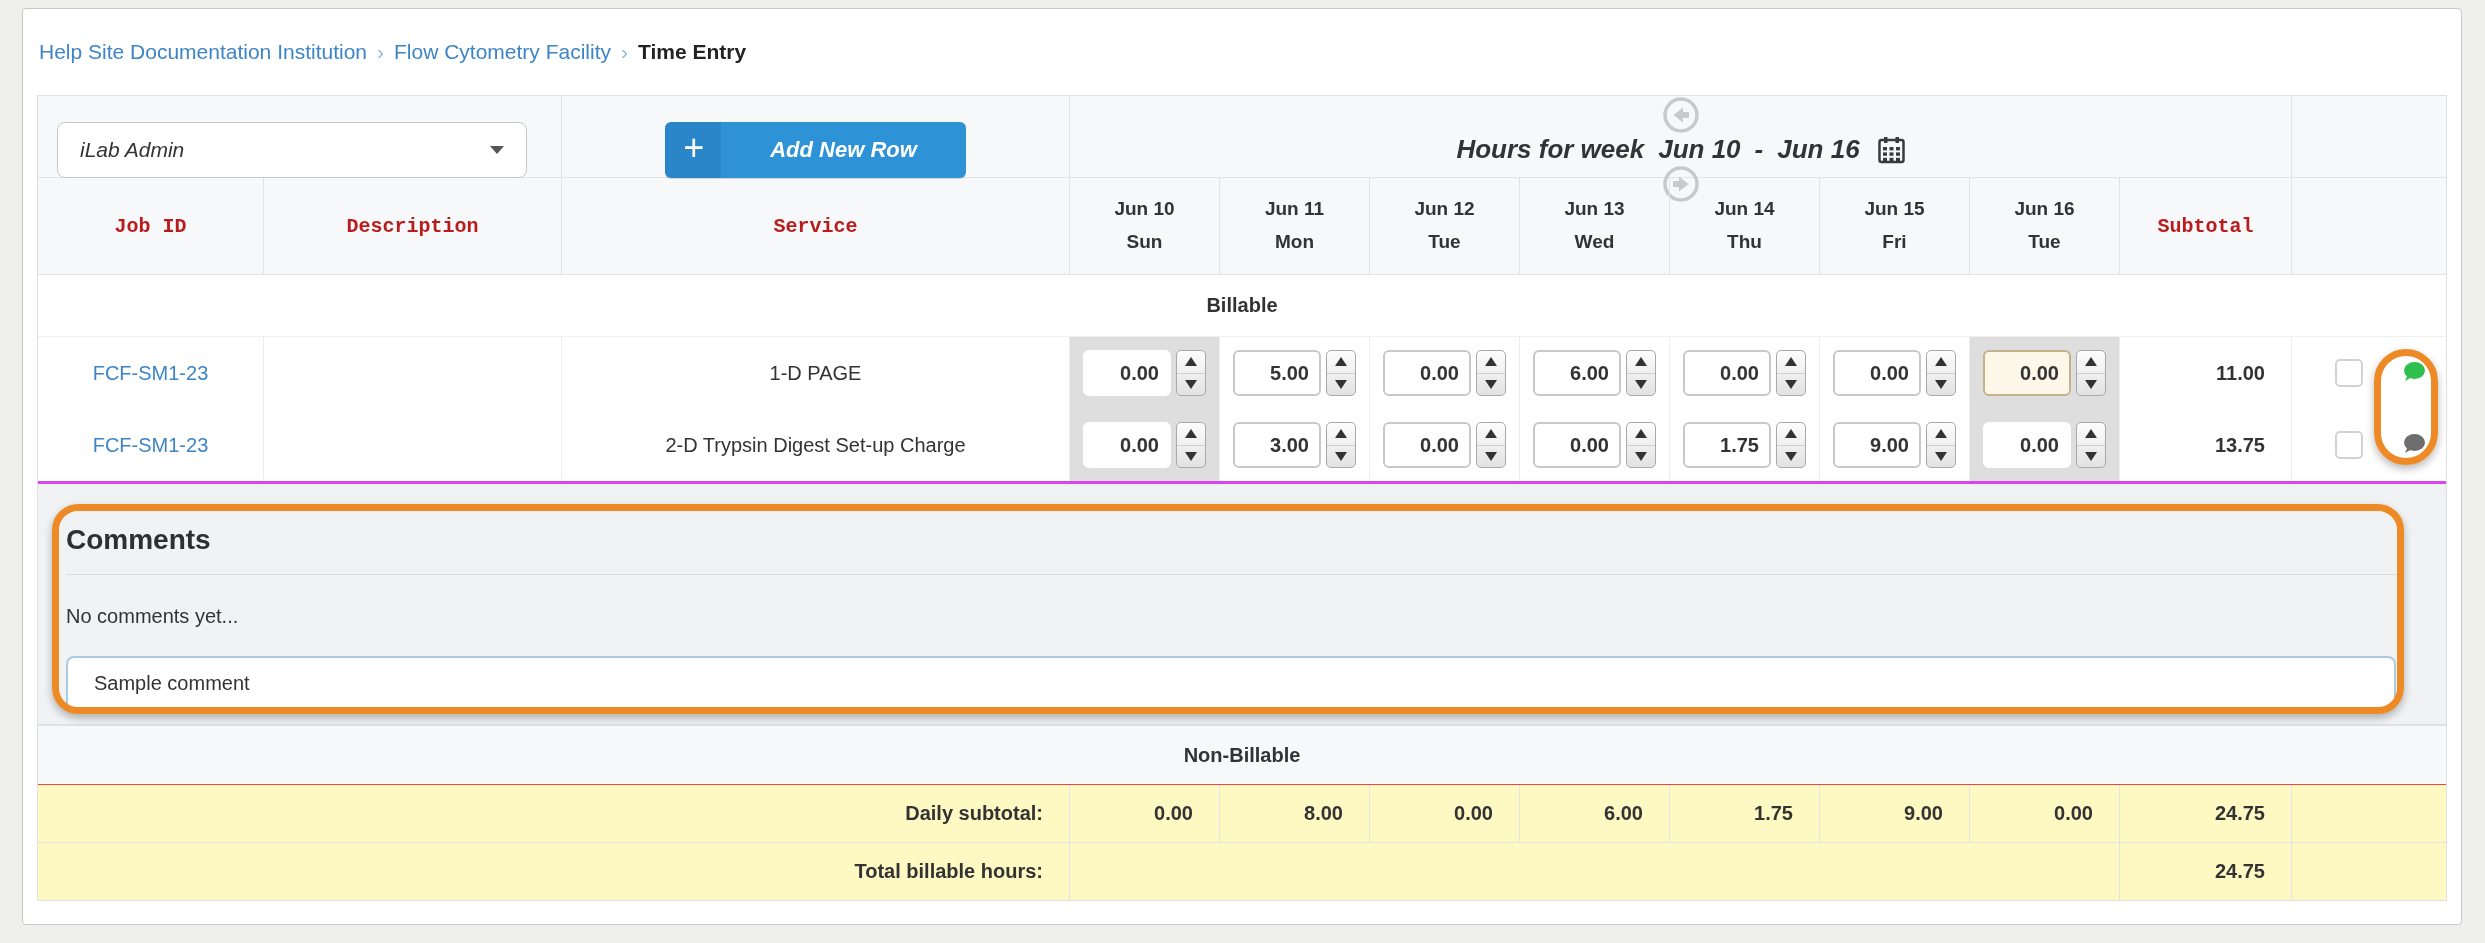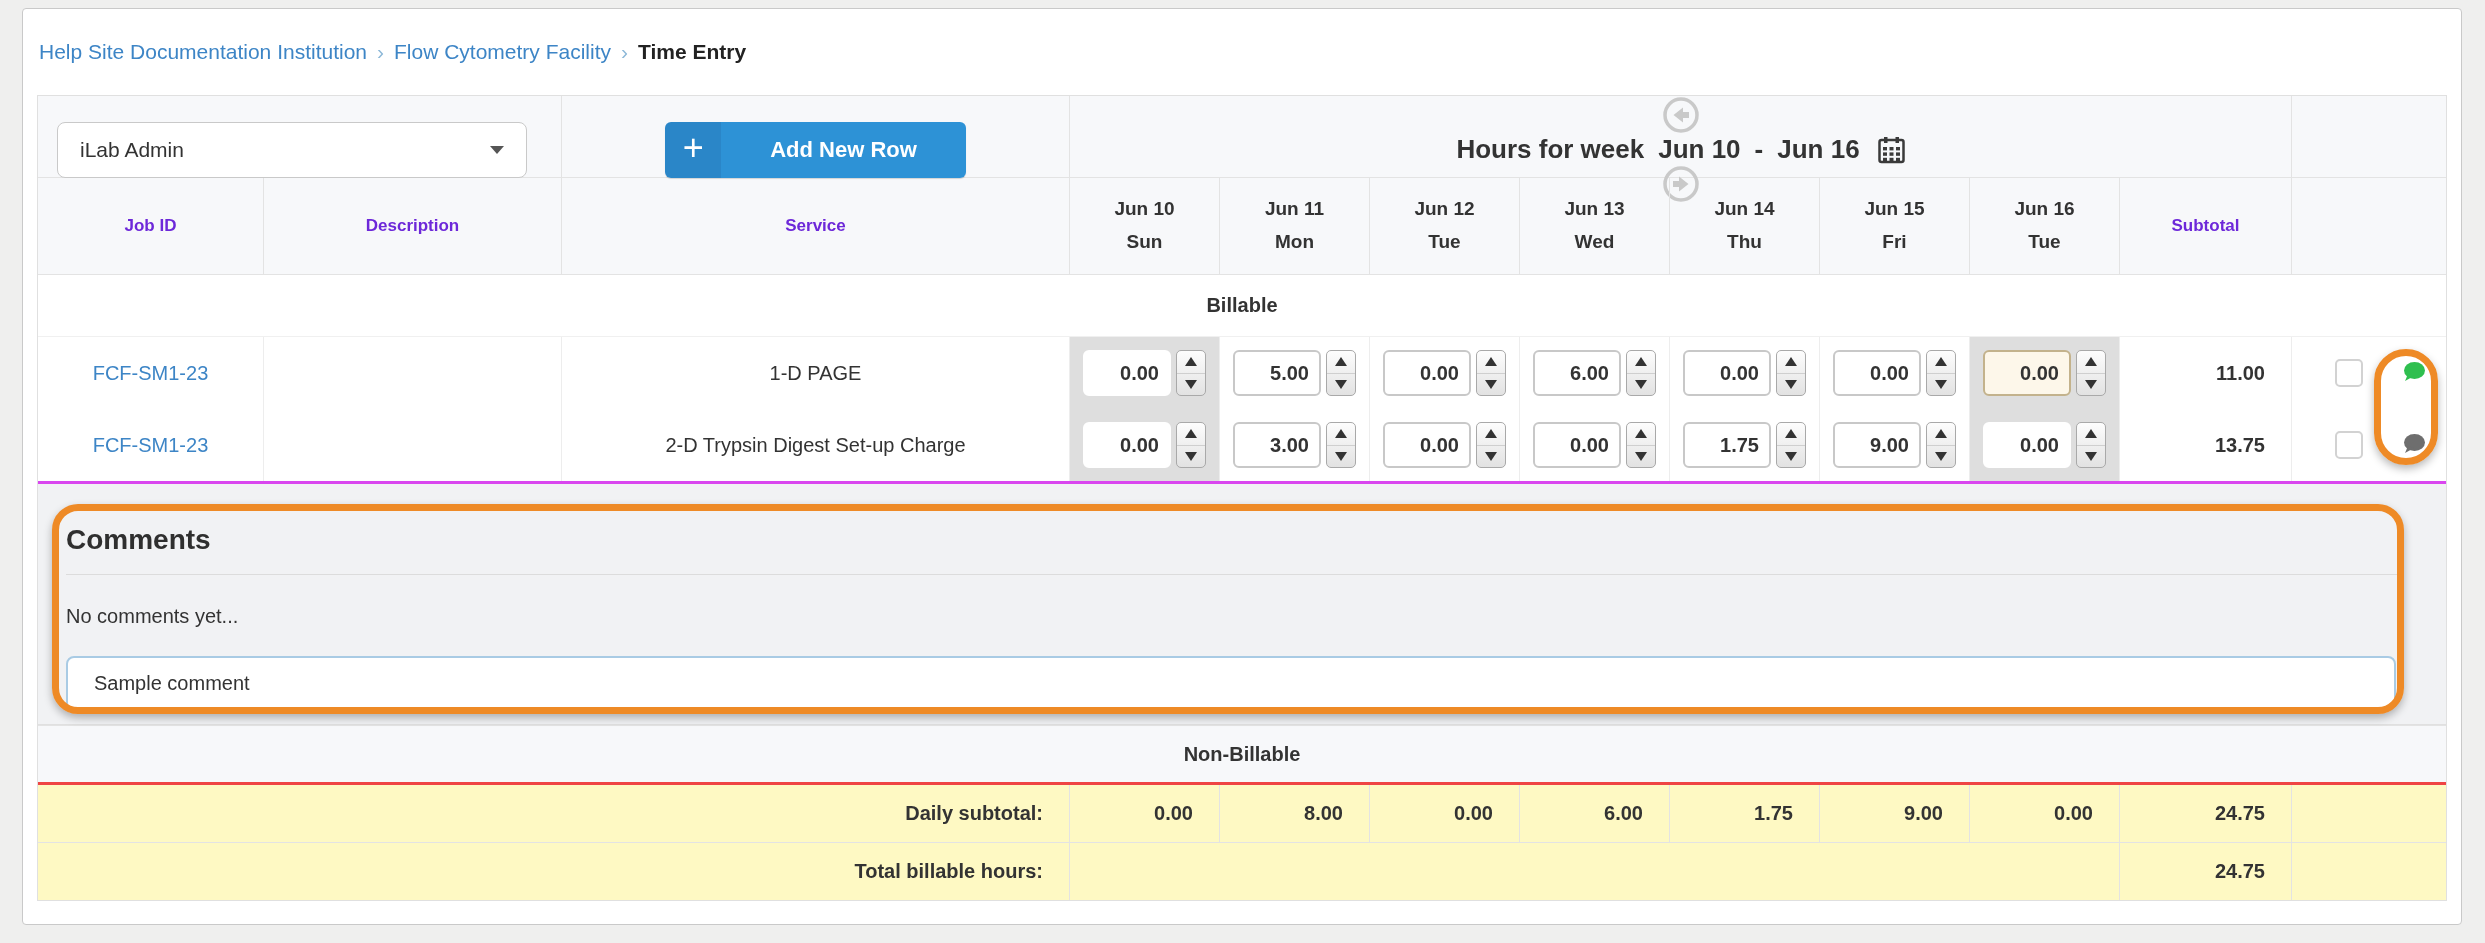--- a/index.html
+++ b/index.html
@@ -18,21 +18,21 @@
   
   .breadcrumb { height:86px; display:flex; align-items:center; padding-left:16px; font-size:21px; }
   .breadcrumb a { color:#3d85c6; text-decoration:none; cursor:pointer; }
   .crumb-sep { color:#8db8d8; margin:0 10px; font-size:21px; }
   .crumb-current { color:#222; font-weight:bold; }
 
   
   .tablewrap { margin:0 14px; border:1px solid #e0e0e0; }
 
   .grid { display:grid; grid-template-columns:226px 298px 508px repeat(7,150px) 172px 156px; }
-  .toolbar-grid { display:grid; grid-template-columns:524px 508px 1222px 156px; }
+  .toolbar-grid { display:grid; grid-template-columns:524px 508px 1222px 156px;font-style:italic; }
 
   
   .toolbar { background:#f7f8fa; height:82px; border-bottom:1px solid #e3e3e3; }
   .toolbar > div { border-right:1px solid #e3e3e3; display:flex; align-items:center; }
   .toolbar > div:last-child { border-right:none; }
   .select {
     margin-left:19px; width:470px; height:56px; background:#fff;
     border:1px solid #c9c9c9; border-radius:8px; display:flex; align-items:center;
     justify-content:space-between; padding:0 22px; font-size:21px; color:#333; cursor:pointer;
   }
@@ -46,27 +46,27 @@
   .weektitle { display:flex; align-items:baseline; gap:14px; font-size:26px; font-weight:bold; color:#333; }
   .weektitle .cal { align-self:center; margin-left:4px; }
 
   
   .thead { background:#f7f8fa; border-bottom:1px solid #e3e3e3; }
   .thead > div {
     height:96px; border-right:1px solid #e3e3e3; display:flex; flex-direction:column;
     align-items:center; justify-content:center; gap:6px;
   }
   .thead > div:last-child { border-right:none; }
-  .th-link { color:#6d28d9; font-size:17px; font-weight:bold; cursor:pointer; }
+  .th-link { color:#b91c1c; font-size:20px; font-weight:bold; cursor:pointer;font-family:Liberation Mono, monospace; }
   .day { font-size:19px; font-weight:bold; color:#333; line-height:1.4; text-align:center; }
 
   
   .band { height:62px; display:flex; align-items:center; justify-content:center;
           font-size:20px; font-weight:bold; color:#333; background:#fff; border-bottom:1px solid #f0f0f0; }
-  .band.nonbill { background:#f7f8fa; border-top:1px solid #e3e3e3; border-bottom:3px solid #ef4444; height:60px; }
+  .band.nonbill { background:#f7f8fa; border-top:1px solid #e3e3e3; border-bottom:1px solid #ef4444; height:60px; }
 
   
   .datablock { position:relative; background:#fff; border-bottom:3px solid #d946ef; }
   .datablock .grid > div { height:72px; border-right:1px solid #ededed; display:flex; align-items:center; justify-content:center; }
   .datablock .grid > div:last-child { border-right:none; }
   .joblink { color:#3d85c6; font-size:20px; cursor:pointer; text-decoration:none; }
   .servicetxt { font-size:20px; color:#333; text-align:center; }
   .weekend { background:#dedede; }
   .hourcell { gap:5px; }
   .hourinput {

